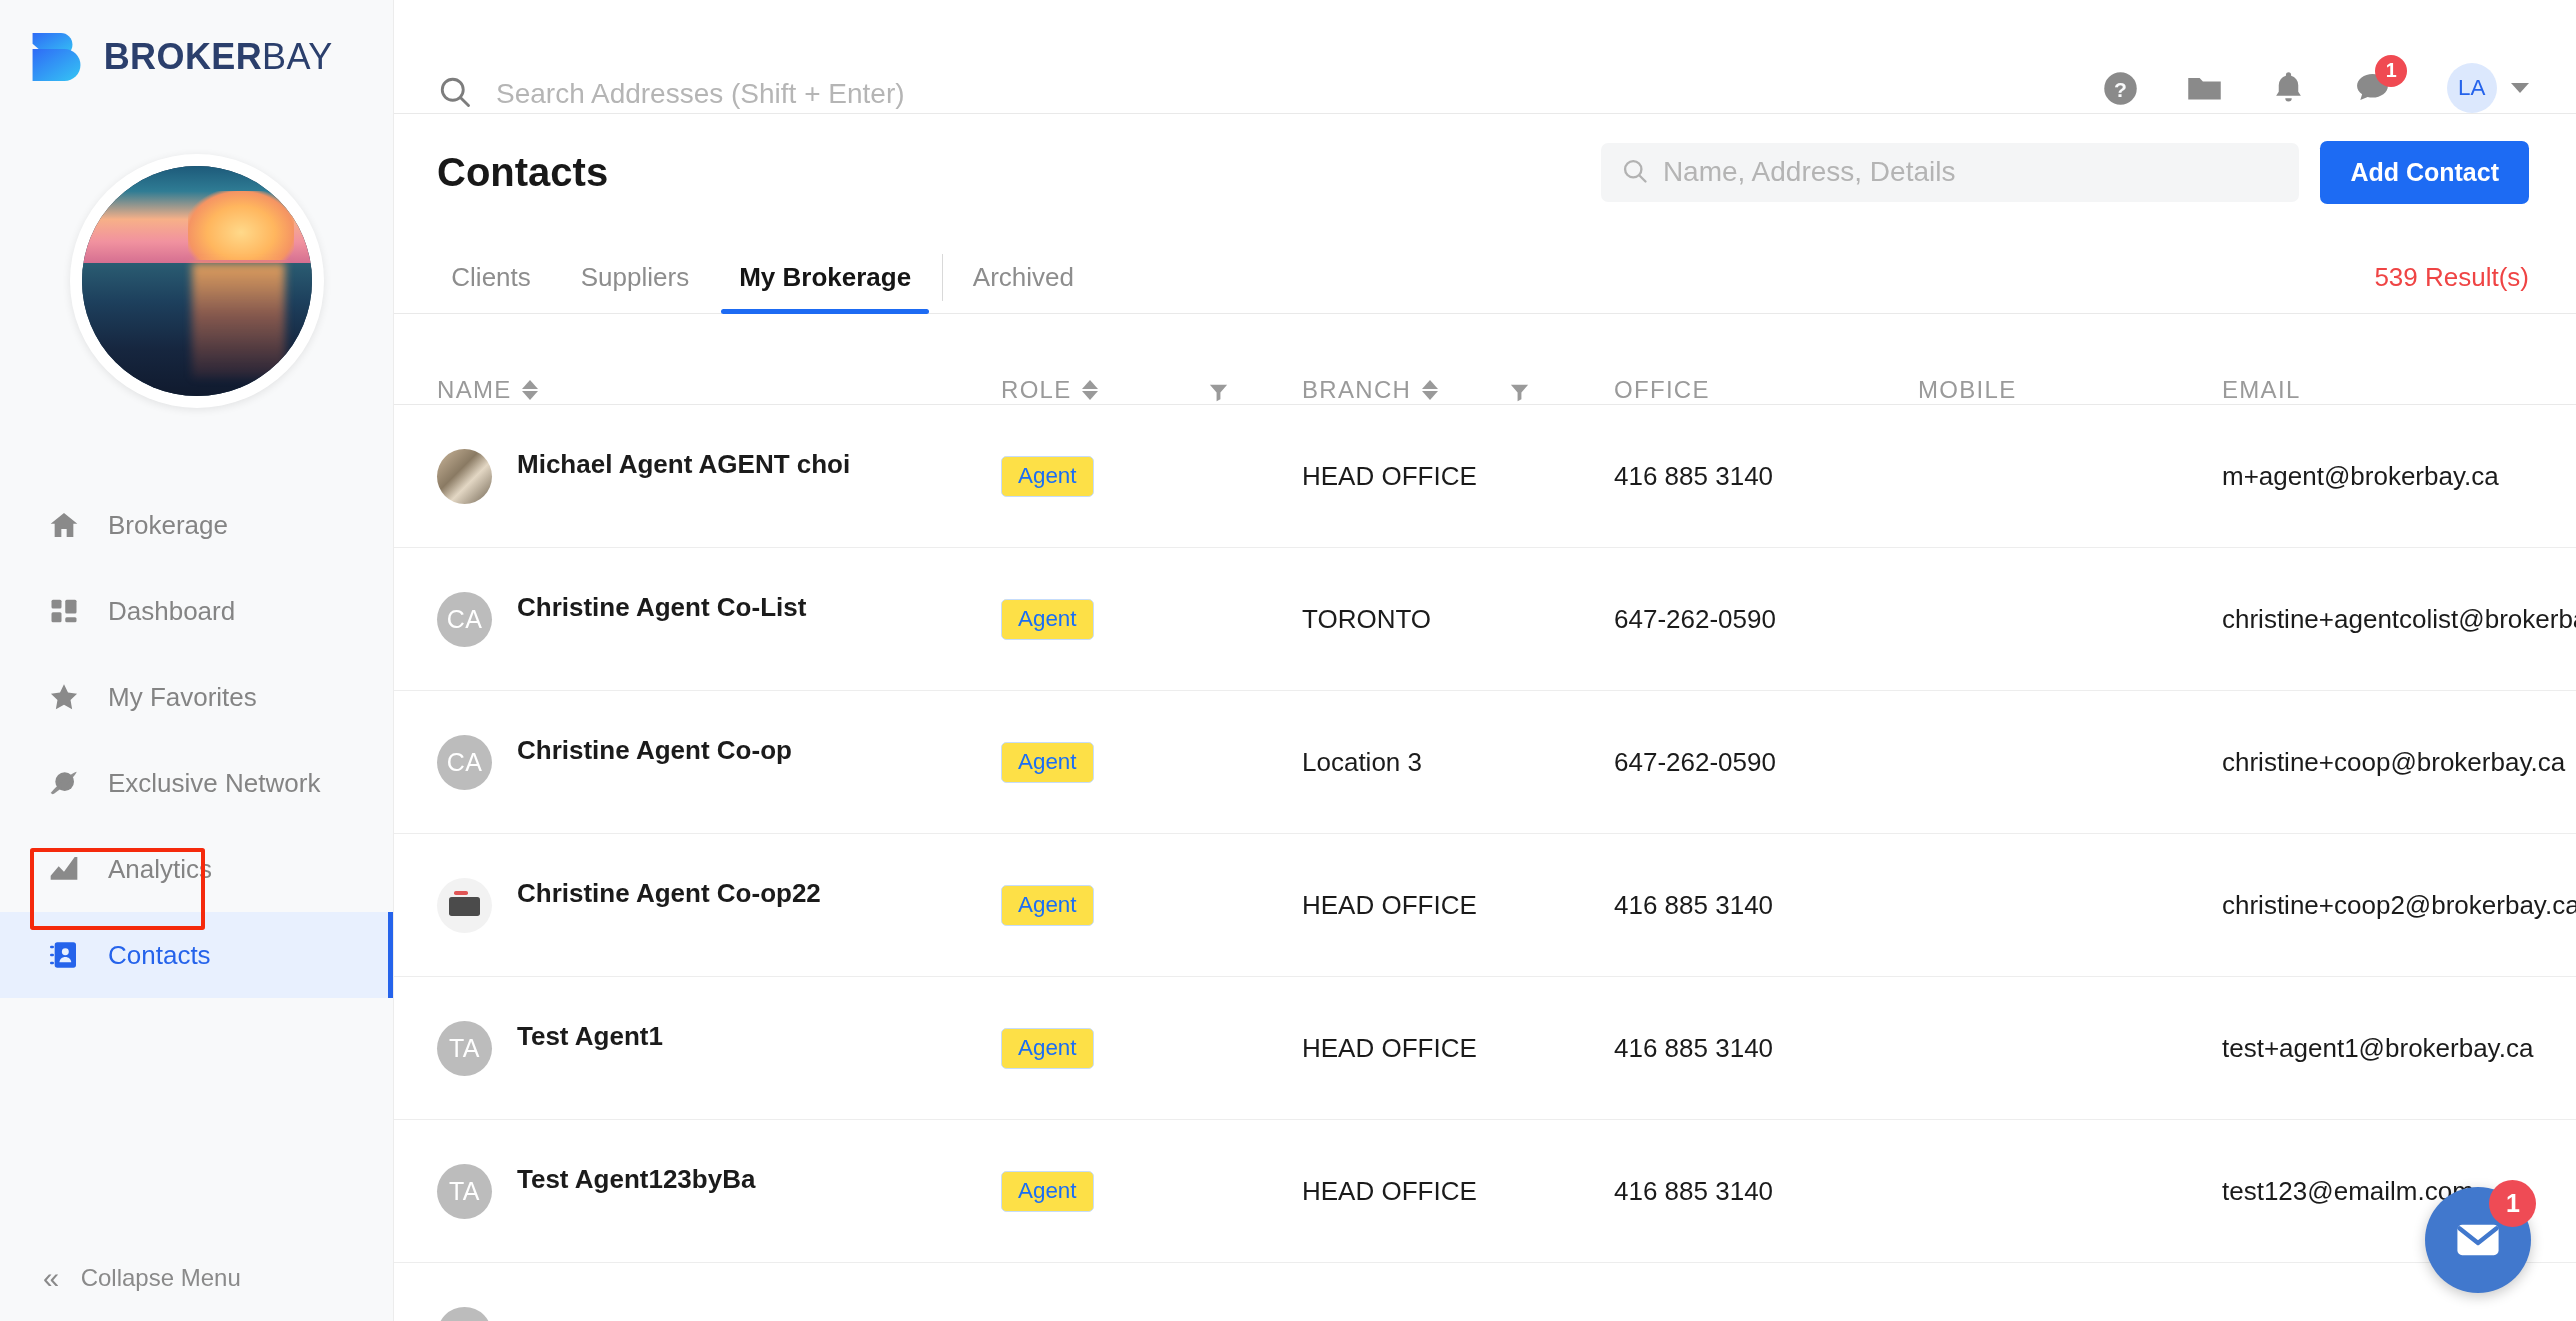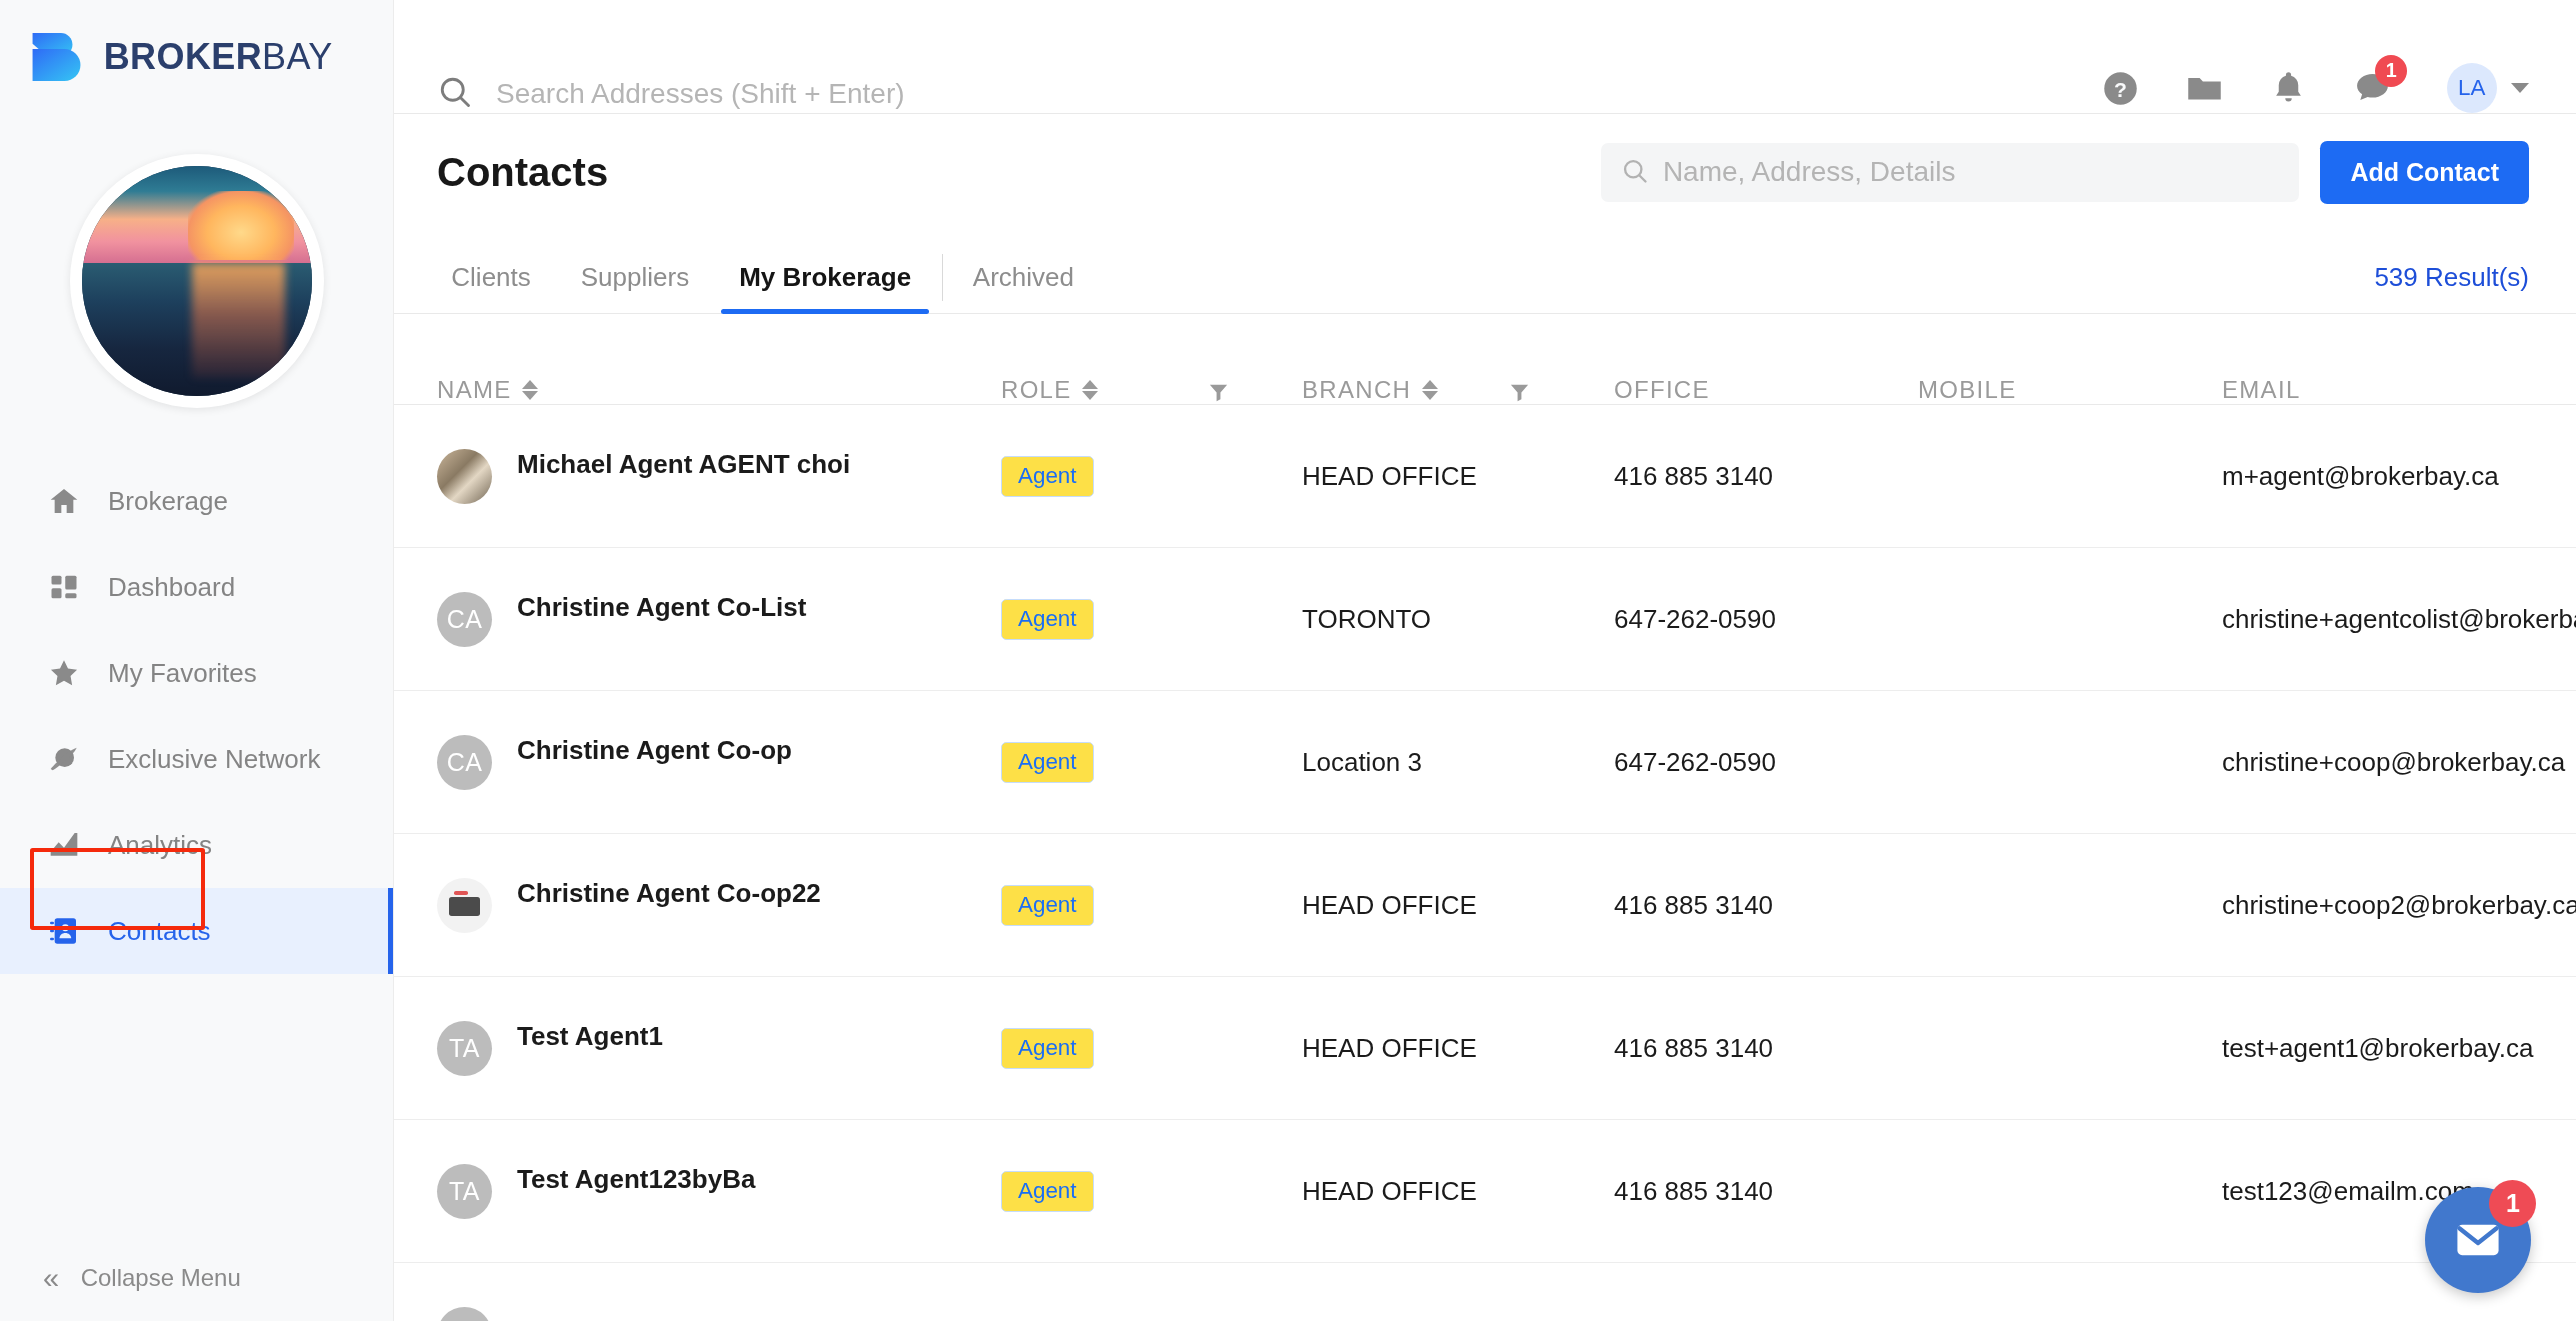--- a/index.html
+++ b/index.html
@@ -52,21 +52,21 @@
   .av-sky { position: absolute; left:0; top:0; width:100%; height:42%;
     background: linear-gradient(180deg,#1d5a7a 0%, #2f7c94 26%, #f7b088 55%, #f1929f 78%, #d56f91 100%); }
   .av-sun { position:absolute; left:46%; top:11%; width:46%; height:30%;
     background: radial-gradient(ellipse at 50% 60%, #ffd98a 0%, #ffb65e 45%, #f59463 70%, rgba(245,148,99,0) 78%); }
   .av-sea { position: absolute; left:0; top:42%; width:100%; height:58%;
     background: linear-gradient(180deg,#2a5c72 0%, #1d3f5c 30%, #16263f 65%, #101a2e 100%); }
   .av-refl { position:absolute; left:48%; top:42%; width:40%; height:50%;
     background: linear-gradient(180deg, rgba(255,170,90,.85) 0%, rgba(240,120,70,.5) 45%, rgba(180,70,60,.12) 100%);
     filter: blur(4.5px); }
 
-  .nav { position: absolute; top: 458px; left: 0; width: 100%; }
+  .nav { position: absolute; top: 482px; left: 0; width: 100%; }
   .nav-item {
     display: flex; align-items: center;
     height: 86px;
     padding-left: 47px;
     gap: 27px;
     color: #848484;
     font-size: 26px;
     position: relative;
     cursor: pointer;
   }
@@ -183,21 +183,21 @@
     position: relative;
     white-space: nowrap;
   }
   .tab:first-child { padding-left: 14.3px; }
   .tab.active { color: #151515; font-weight: 700; }
   .tab.active::after {
     content:""; position:absolute; left: 7.2px; right: 7.2px; bottom: -0.9px;
     height: 5.4px; background: #1d6bf3; border-radius: 2.7px;
   }
   .tab-sep { width:0.9px; background:#d9d9d9; height: 47px; margin: 0 5.4px 12.5px 5.4px; align-self:flex-end; }
-  .results { font-size: 26px; color: #1d4ed8; padding-bottom: 19.7px; white-space: nowrap; }
+  .results { font-size: 26px; color: #ef4444; padding-bottom: 19.7px; white-space: nowrap; }
 
   
   .thead {
     height: 91px;
     display: flex; align-items: flex-end;
     padding: 0 47px 0 43px;
     border-bottom: 0.9px solid #e9e9e9;
   }
   .th {
     font-size: 24px; color: #9a9a9a; letter-spacing: 1.3px;

